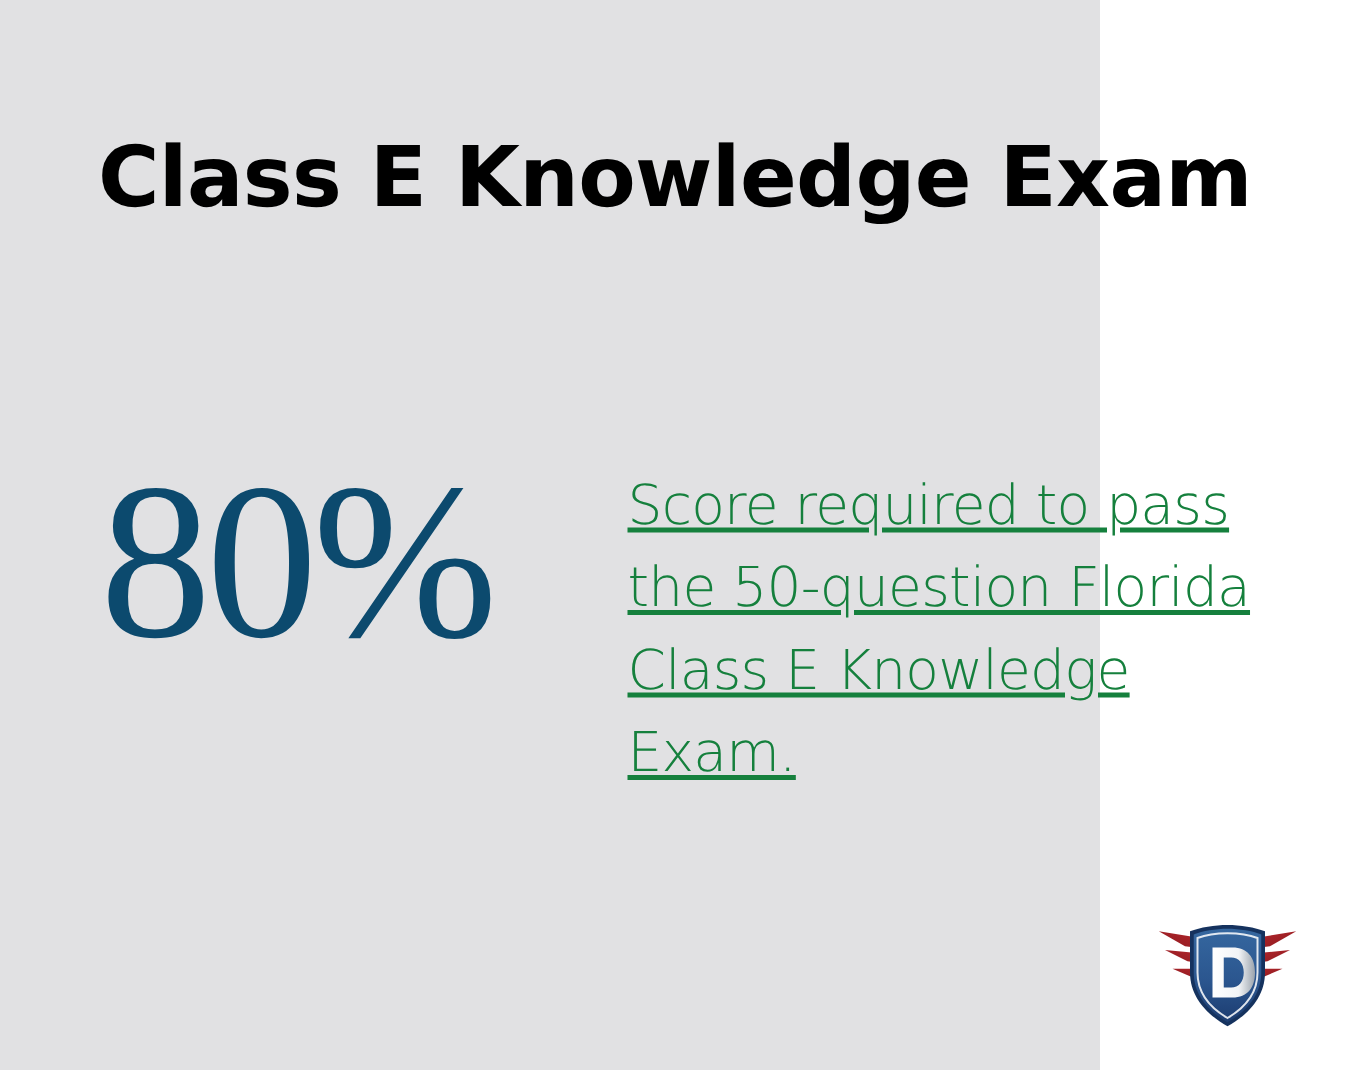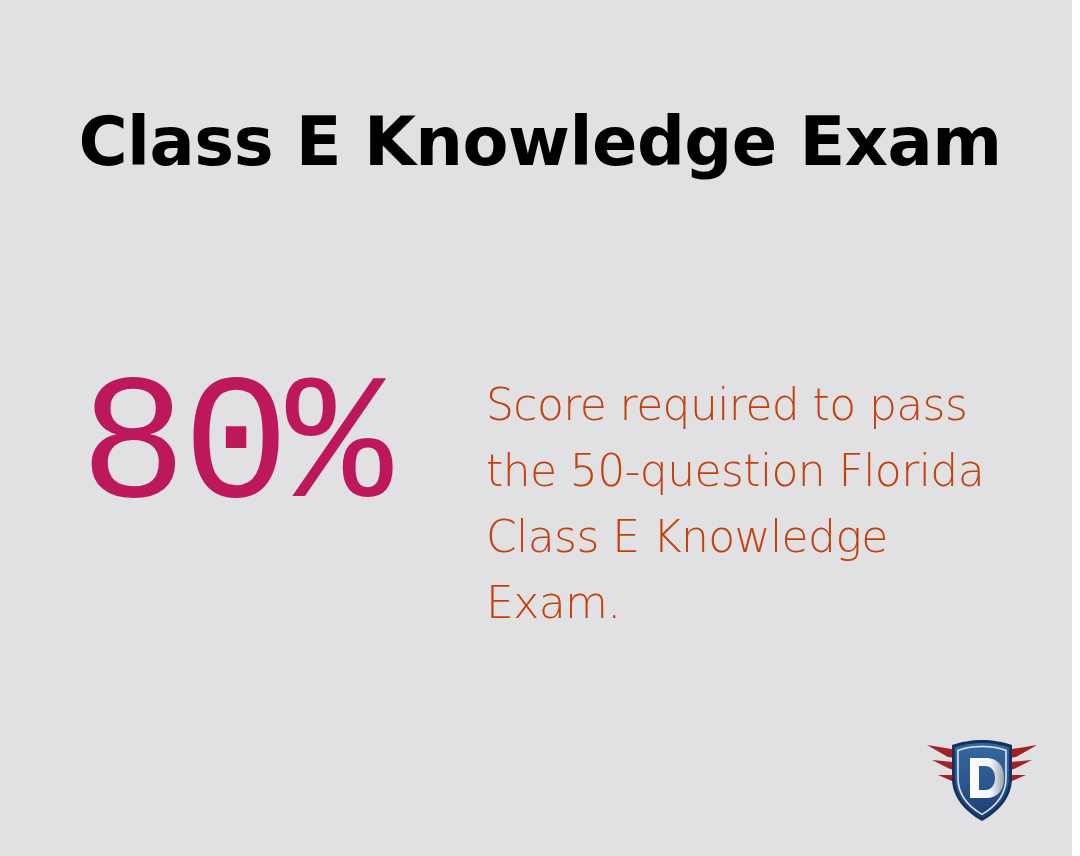--- a/index.html
+++ b/index.html
@@ -8,21 +8,21 @@
   }
   body {
     width: 1080px;
     height: 856px;
     overflow: hidden;
     font-family: "Liberation Sans", sans-serif;
   }
 
   #infographic {
     position: relative;
-    width: 1072px;
+    width: 880px;
     height: 856px;
     background: #e1e1e3;
     box-sizing: border-box;
   }
 
   
   .title-block {
     position: absolute;
     left: 0;
     top: 92px;
@@ -47,40 +47,41 @@
     top: 360px;
     width: 1080px;
     height: 300px;
   }
 
   .stat-figure {
     position: absolute;
     left: 80px;
     top: 0px;
     width: 390px;
-    font-family: Liberation Mono, monospace;
+    font-family: Liberation Serif, serif;
     font-weight: 400;
     font-size: 178px;
     line-height: 178px;
     letter-spacing: -4px;
-    color: #be185d;
+    color: #0c4a6e;
     white-space: nowrap;
   }
 
   .stat-description {
     position: absolute;
-    left: 486px;
+    left: 502px;
     top: 12px;
     width: 510px;
     font-family: "DejaVu Sans", sans-serif;
     font-weight: 300;
     font-size: 44px;
     line-height: 66px;
-    color: #c2410c;
+    color: #15803d;
     letter-spacing: -0.6px;
+    text-decoration: underline;
   }
 
   
   .logo {
     position: absolute;
     left: 918px;
     top: 732px;
     width: 128px;
     height: 96px;
   }

